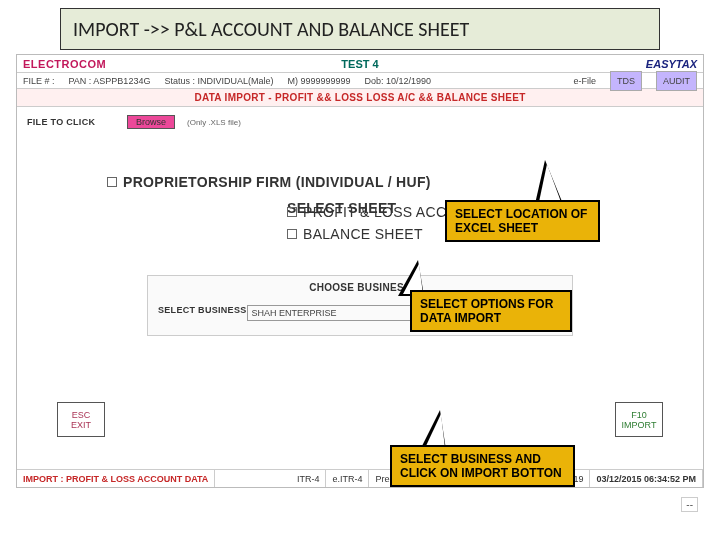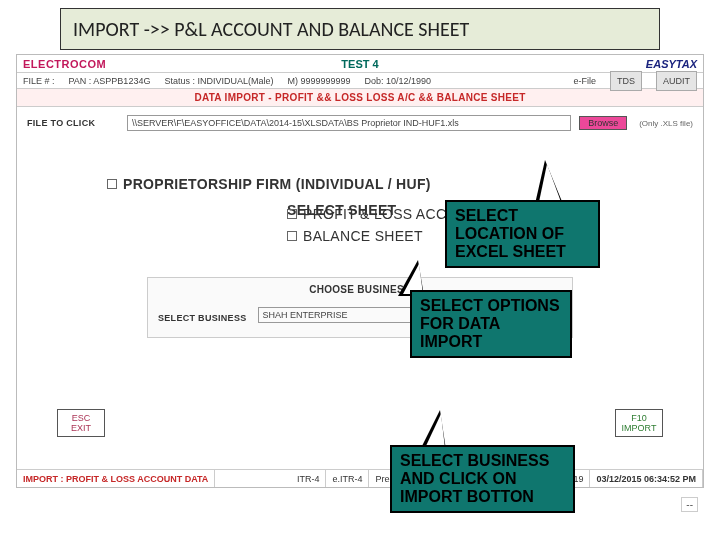--- a/index.html
+++ b/index.html
@@ -11,21 +11,21 @@
   .app-frame { margin: 4px 16px 0 16px; border: 1px solid #bbb; background: #fff; position: relative; }
 
   .hdr-row1 { display: flex; align-items: center; border-bottom: 1px solid #ccc; font-size: 10px; font-weight: bold; color: #333; height: 18px; }
   .hdr-row1 .brand-l { color: #c2185b; padding-left: 6px; flex: 0 0 120px; letter-spacing: 0.5px; font-size: 11px; }
   .hdr-row1 .center { flex: 1; text-align: center; color: #00695c; font-size: 11px; }
   .hdr-row1 .brand-r { color: #1a237e; padding-right: 6px; flex: 0 0 120px; text-align: right; font-size: 11px; font-style: italic; }
 
   .hdr-row2 { display: flex; align-items: center; border-bottom: 1px solid #ccc; font-size: 9px; color: #444; height: 16px; padding: 0 6px; gap: 14px; }
   .hdr-row2 > div { white-space: nowrap; }
   .hdr-row2 .spacer { flex: 1; }
-  .hdr-row2 .tds, .hdr-row2 .audit { border: 1px solid #aaa; padding: 4px 6px; background: #e5e5e5; }
+  .hdr-row2 .tds, .hdr-row2 .audit { border: 1px solid #aaa; padding: 4px 6px; background: #c4b5fd; }
 
   .red-band { background: #fff0f0; color: #c62828; font-size: 10px; font-weight: bold; text-align: center; height: 18px; line-height: 18px; border-bottom: 1px solid #ccc; letter-spacing: 0.3px; }
 
   .content { position: relative; padding: 8px 10px 10px 10px; height: 380px; }
 
   .row-file { display: flex; align-items: center; gap: 8px; font-size: 9px; color: #333; margin-bottom: 6px; }
   .row-file .lbl { font-weight: bold; letter-spacing: 0.3px; width: 92px; }
   .row-file .path-input { flex: 1; border: 1px solid #999; height: 16px; padding: 0 4px; font-size: 9px; color: #444; display: flex; align-items: center; overflow: hidden; }
   .row-file .browse-btn { border: 1px solid #555; padding: 1px 8px; background: #ec4899; font-size: 9px; }
   .row-file .hint { font-size: 8px; color: #666; margin-left: 4px; }
@@ -33,37 +33,37 @@
   .option-block { margin-top: 44px; font-size: 14px; color: #333; }
   .option-row { display: flex; align-items: center; height: 18px; margin-bottom: 2px; }
   .checkbox { width: 10px; height: 10px; border: 1px solid #666; margin-right: 6px; display: inline-block; }
   .opt-main { font-weight: bold; margin-left: 80px; margin-bottom: 8px; letter-spacing: 0.3px; }
   .opt-label-sheet { font-weight: bold; letter-spacing: 0.3px; }
   .sub-opts { margin-left: 260px; margin-top: -18px; margin-bottom: 6px; }
   .sub-opt { letter-spacing: 0.3px; display: flex; align-items: center; height: 22px; }
 
   .choose-panel { border: 1px solid #ccc; background: #fafafa; margin: 30px 120px 0 120px; padding: 6px 10px 14px 10px; position: relative; }
   .choose-title { font-size: 10px; font-weight: bold; text-align: center; letter-spacing: 0.3px; color: #333; margin-bottom: 12px; }
-  .select-biz-row { display: flex; align-items: flex-end; gap: 11px; }
+  .select-biz-row { display: flex; align-items: flex-start; gap: 0; }
   .select-biz-lbl { font-size: 9px; font-weight: bold; letter-spacing: 0.3px; color: #333; }
   .select-biz-input { flex: 1; border: 1px solid #999; height: 16px; font-size: 9px; color: #444; display: flex; align-items: center; padding: 0 4px; position: relative; }
   .select-biz-input::after { content: "▾"; position: absolute; right: 4px; color: #666; }
 
-  .btn-box { position: absolute; border: 1px solid #555; width: 48px; height: 28px; display: flex; flex-direction: column; align-items: center; justify-content: center; font-size: 9px; background: #fff; }
+  .btn-box { position: absolute; border: 1px solid #555; width: 48px; height: 35px; display: flex; flex-direction: column; align-items: center; justify-content: center; font-size: 9px; background: #fff; }
   .btn-esc { left: 40px; bottom: 50px; color: #aa3355; }
   .btn-f10 { right: 40px; bottom: 50px; color: #2e7d32; }
 
   .status-bar { position: absolute; bottom: 0; left: 0; right: 0; height: 18px; border-top: 1px solid #ccc; display: flex; align-items: center; font-size: 9px; color: #333; }
   .status-bar > div { border-right: 1px solid #ccc; padding: 0 6px; height: 100%; display: flex; align-items: center; }
   .status-bar .red { color: #c62828; font-weight: bold; }
   .status-bar .bold { font-weight: bold; }
   .status-bar .spacer { flex: 1; border-right: none; }
 
   
-  .callout { position: absolute; background: #0f766e; border: 2px solid #000; padding: 5px 8px; font-size: 16px; font-weight: bold; font-family: Arial, sans-serif; min-width: 150px; z-index: 20; }
+  .callout { position: absolute; background: #eab308; border: 2px solid #000; padding: 5px 8px; font-size: 12px; font-weight: bold; font-family: Arial, sans-serif; min-width: 150px; z-index: 20; }
   .pointer { position: absolute; width: 0; height: 0; z-index: 19; }
   .c1 { left: 445px; top: 200px; width: 155px; }
   .p1 { left: 535px; top: 160px; border-left: 10px solid transparent; border-right: 18px solid transparent; border-bottom: 44px solid #000; }
   .p1::after { content:""; position:absolute; left:-6px; top:4px; border-left: 8px solid transparent; border-right: 14px solid transparent; border-bottom: 38px solid #fff; }
 
   .c2 { left: 410px; top: 290px; width: 162px; }
   .p2 { left: 398px; top: 260px; border-left: 20px solid transparent; border-right: 6px solid transparent; border-bottom: 36px solid #000; }
   .p2::after { content:""; position:absolute; left:-15px; top:4px; border-left: 16px solid transparent; border-right: 4px solid transparent; border-bottom: 30px solid #fff; }
 
   .c3 { left: 390px; top: 445px; width: 185px; }
@@ -98,23 +98,20 @@
     <div class="tds">TDS</div>
     <div class="audit">AUDIT</div>
   </div>
 
   <div class="red-band">DATA IMPORT - PROFIT &amp;&amp; LOSS LOSS A/C &amp;&amp; BALANCE SHEET</div>
 
   <div class="content">
 
     <div class="row-file">
       <div class="lbl">FILE TO CLICK</div>
-      <div class="path-input">
-          <span>\\SERVER\F\EASYOFFICE\DATA\2014-15\XLSDATA\BS Proprietor IND-HUF1.xls</span>
-        </div>
       <div class="browse-btn">Browse</div>
       <div class="hint">(Only .XLS file)</div>
     </div>
 
     <div class="option-block">
       <div class="option-row opt-main">
         <span class="checkbox"></span>
         <span>PROPRIETORSHIP FIRM (INDIVIDUAL / HUF)</span>
       </div>
       <div class="option-row" style="margin-left:260px;">

